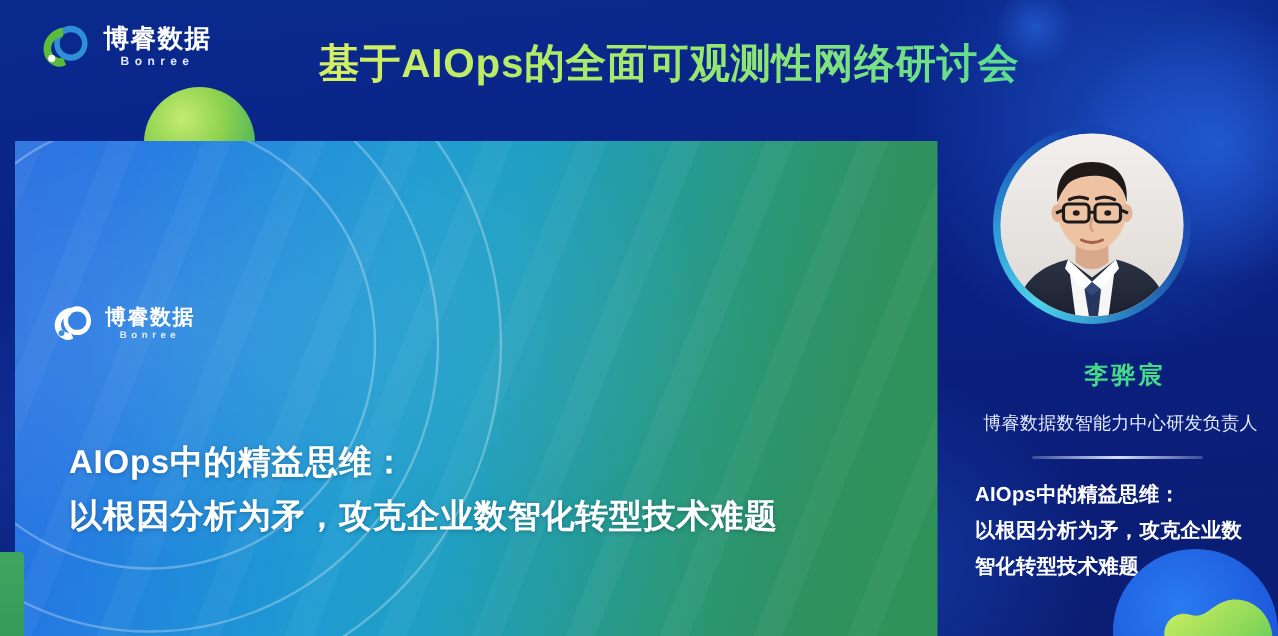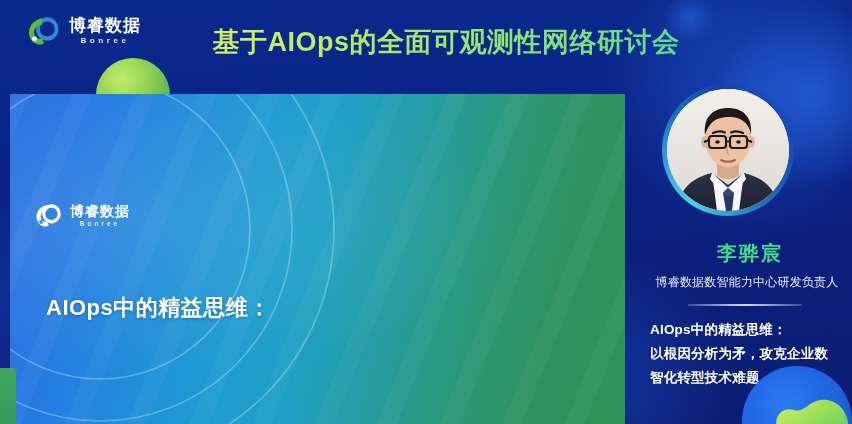--- a/index.html
+++ b/index.html
@@ -225,21 +225,21 @@
     border-radius: 50%;
     overflow: hidden;
     background: #e9e5e2;
   }
   .portrait-svg { display: block; width: 122px; height: 122px; }
 
   .speaker-name {
     position: absolute;
     left: 14px; top: 240px;
     width: 200px;
-    font-size: 20px;
+    font-size: 16px;
     font-weight: 700;
     letter-spacing: 2px;
     color: #45d98a;
     text-align: center;
   }
   .speaker-role {
     position: absolute;
     left: 6px; top: 274px;
     width: 210px;
     text-align: center;
@@ -349,20 +349,21 @@
         <circle cx="16" cy="45" r="4.5" fill="#3a93d8"></circle>
       </svg>
       <div class="slide-logo-words">
         <div class="slide-logo-cn">博睿数据</div>
         <div class="slide-logo-en">Bonree</div>
       </div>
     </div>
 
     <div class="slide-title">
       <div class="slide-title-l1">AIOps中的精益思维：</div>
+      <div class="slide-title-l2">以根因分析为矛，攻克企业数智化转型技术难题</div>
     </div>
 
   </div>
 
   <div class="right-panel">
 
     <div class="portrait-wrap">
       <div class="portrait-ring"></div>
       <div class="portrait-clip">
         <svg class="portrait-svg" viewBox="0 0 122 122">

